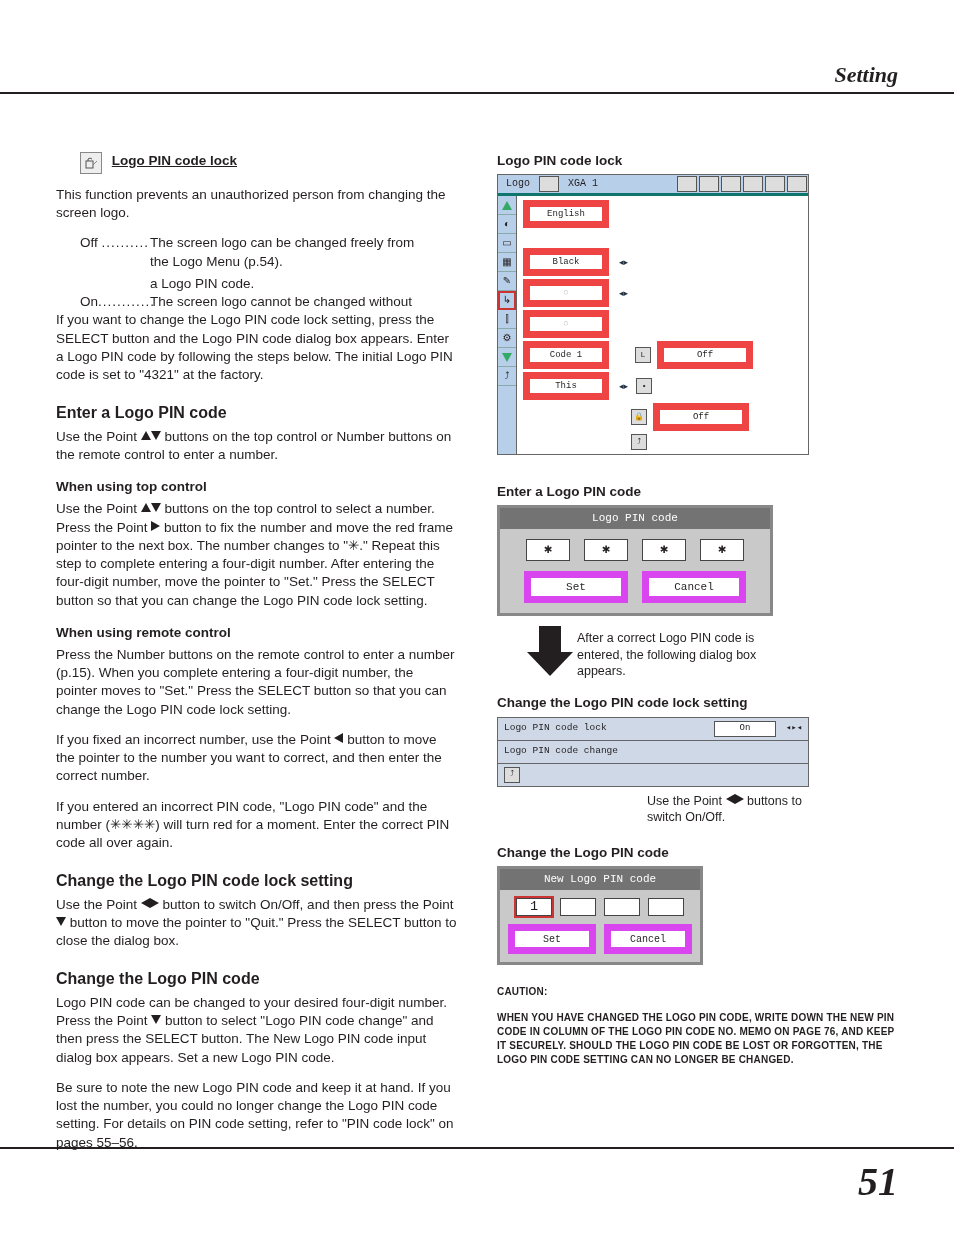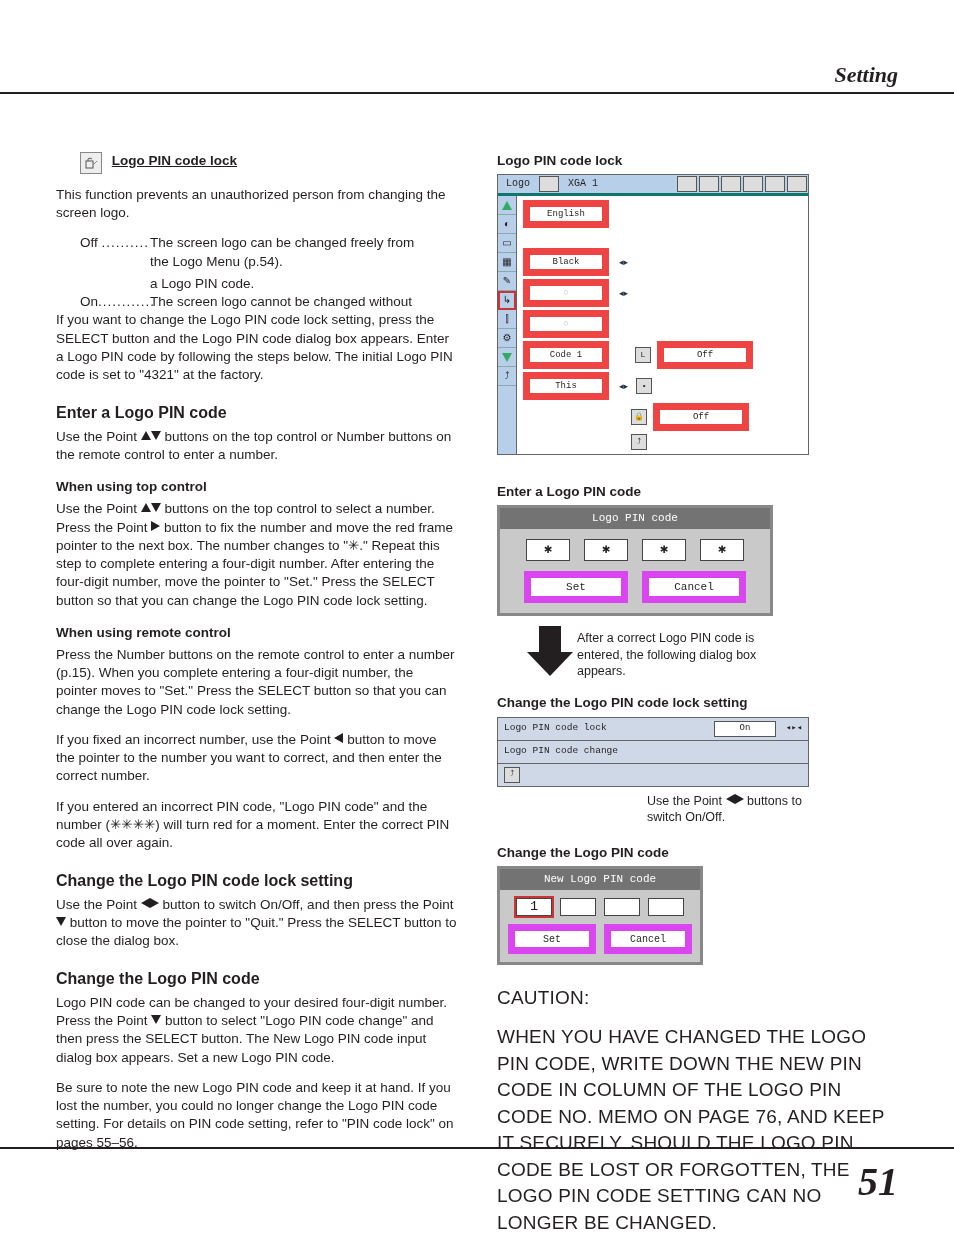--- a/index.html
+++ b/index.html
@@ -49,21 +49,21 @@
 .big-arrow{width:46px;height:54px;display:flex;flex-direction:column;align-items:center}
 .ba-stem{width:22px;height:26px;background:#231f20}
 .ba-head{width:0;height:0;border-left:23px solid transparent;border-right:23px solid transparent;border-top:24px solid #231f20}
 .small-note{font-size:12.5px}
 .lock-panel{width:310px;border:1px solid #666}
 .lock-row{display:flex;align-items:center;height:22px;border-bottom:1px solid #666;background:#cfd8e6;font-family:'Courier New',monospace;font-size:9.5px}
 .lock-row:last-child{border-bottom:none}
 .lock-label{flex:1;padding-left:6px}
 .lock-val{width:60px;height:14px;margin:0 4px;border:1px solid #555;background:#fff;display:flex;align-items:center;justify-content:center;font-size:9px}
 .lock-ar{width:28px;text-align:center;font-size:9px}
-.caution{font-weight:400;font-size:19px;line-height:1.4;letter-spacing:.2px}
+.caution{font-weight:700;font-size:10px;line-height:1.4;letter-spacing:.2px}
 .new-pin{width:200px;border:3px solid #888}
 </style>
 </head>
 <body>
 
 <div class="page">
   <div class="hdr-title">Setting</div>
   <div class="hdr-rule"></div>
 
   <div class="cols">

